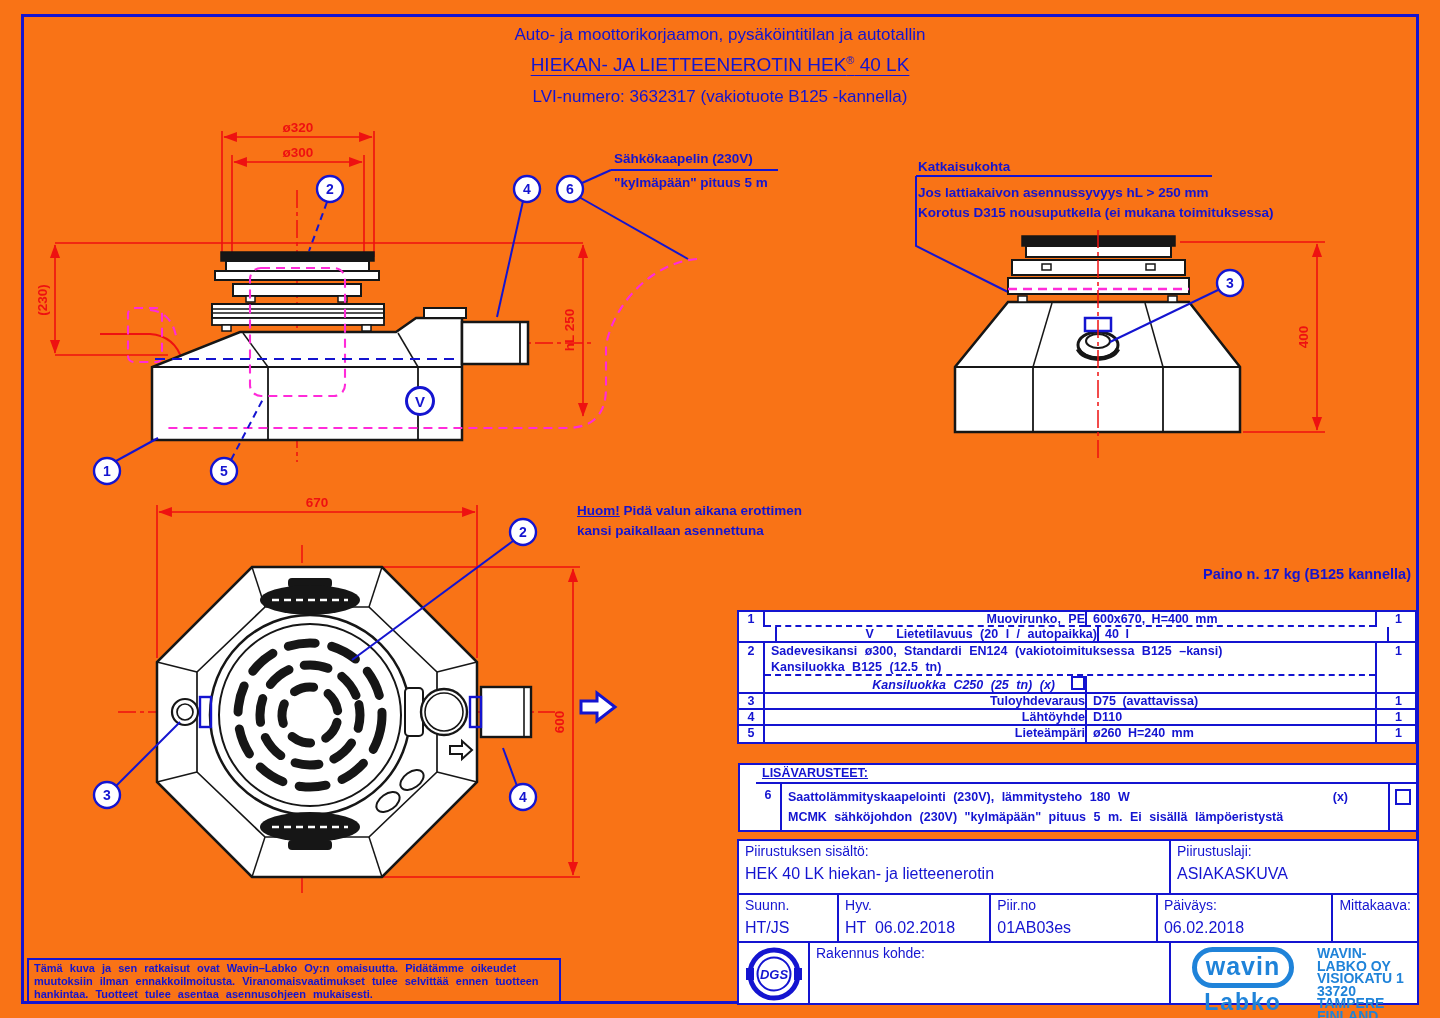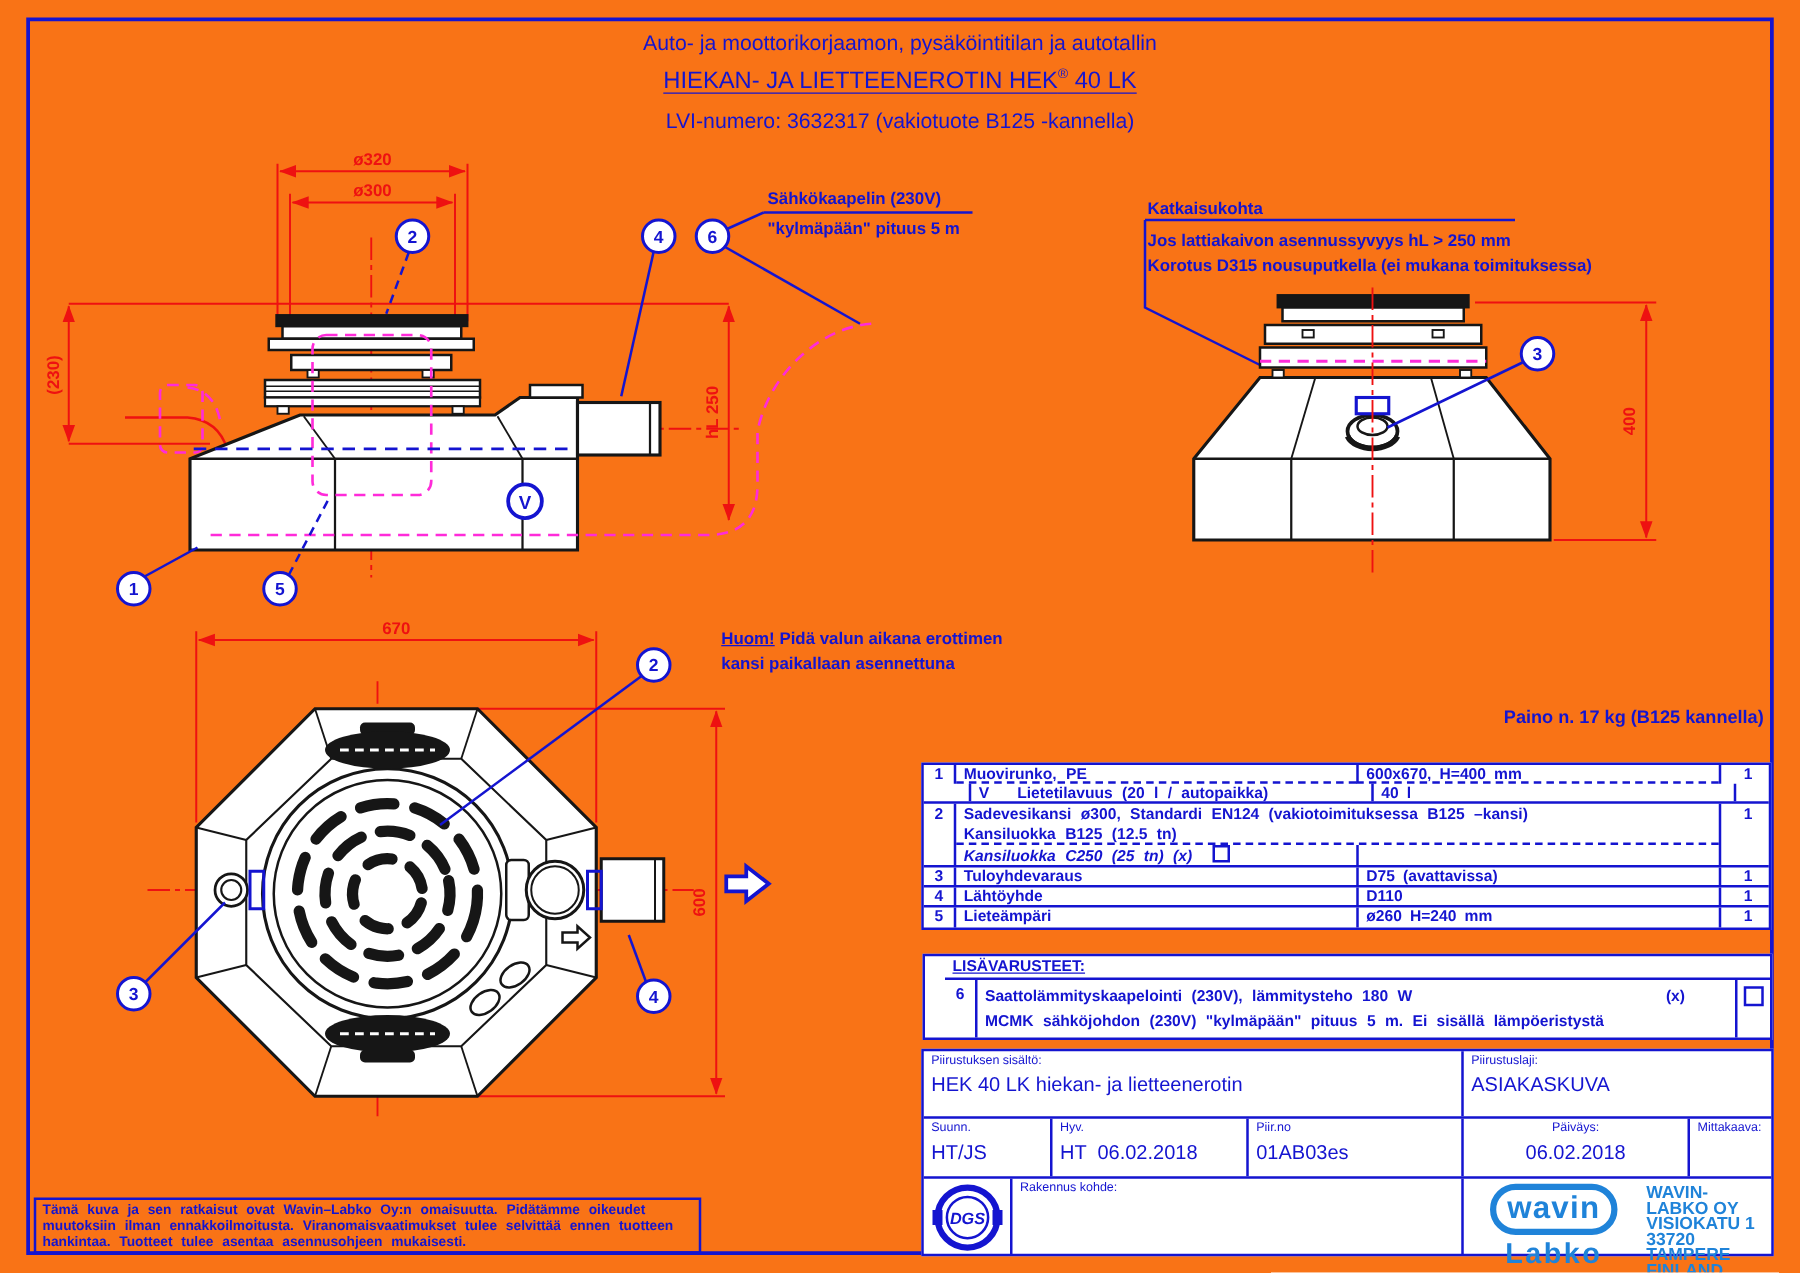--- a/index.html
+++ b/index.html
@@ -30,21 +30,21 @@
         color:var(--blue);line-height:20px;}
   .huom .u{text-decoration:underline;}
   .paino{position:absolute;right:29px;top:566px;font:bold 14.5px "Liberation Sans",sans-serif;color:var(--blue);}
   
   .pt{position:absolute;left:737px;top:610px;width:680px;box-sizing:border-box;
       border:2.5px solid var(--blue);font:bold 12.5px "Liberation Sans",sans-serif;
       background:#fff;}
   .tr{display:flex;box-sizing:border-box;}
   .td{box-sizing:border-box;white-space:pre;overflow:hidden;padding-left:6px;}
   .td.num{width:26px;border-right:2px solid var(--blue);text-align:center;padding-left:0;}
-  .td.desc{width:320px;word-spacing:4px;}
+  .td.desc{width:320px;word-spacing:4px;text-align:right;}
   .td.descspan{width:610px;word-spacing:4px;}
   .td.val{width:290px;border-left:2px solid var(--blue);word-spacing:3px;}
   .td.valblank{width:290px;border-left:2px solid var(--blue);}
   .td.qty{flex:1;border-left:2px solid var(--blue);text-align:right;padding-right:13px;}
   .bsolid{border-bottom:2px solid var(--blue);}
   .bdash{border-bottom:2px dashed var(--blue);}
   .cb{display:inline-block;width:10px;height:10px;border:2px solid var(--blue);
       vertical-align:-1px;margin-left:16px;background:#fff;}
   .acc{position:absolute;left:738px;top:763px;width:680px;box-sizing:border-box;
        border:2.5px solid var(--blue);font:bold 12.5px "Liberation Sans",sans-serif;background:#fff;padding-left:16px;}
@@ -55,25 +55,25 @@
   .acc .l2{padding:0 0 3px 6px;line-height:20px;}
   .acc .cbcell{flex:1;border-left:2px solid var(--blue);text-align:center;padding-top:5px;}
   .acc .cbcell .cb{margin-left:0;width:12px;height:12px;}
   
   .tb{position:absolute;left:737px;top:839px;width:682px;height:166px;box-sizing:border-box;
       border:2.5px solid var(--blue);background:#fff;font-family:"Liberation Sans",sans-serif;}
   .tb .rowA{display:flex;height:52px;}
   .tb .rowB{display:flex;height:46px;border-top:2px solid var(--blue);}
   .tb .rowC{display:flex;height:61px;border-top:2px solid var(--blue);}
   .tb .cell{box-sizing:border-box;padding:2px 6px;}
-  .tb .lbl{font-size:10px;}
+  .tb .lbl{font-size:14px;}
   .tb .val{font-size:16px;margin-top:6px;white-space:pre;}
   .bl{border-left:2px solid var(--blue);}
   .cA1{width:430px;} .cA2{flex:1;}
-  .cB1{width:101px;} .cB2{width:157px;} .cB3{width:172px;} .cB4{width:181px;text-align:center;} .cB5{flex:1;}
+  .cB1{width:101px;} .cB2{width:157px;} .cB3{width:172px;} .cB4{width:181px;} .cB5{flex:1;}
   .cC1{width:69px;display:flex;align-items:center;justify-content:center;}
   .cC2{width:361px;}
   .cC3{flex:1;display:flex;padding:2px 4px;}
   .wavcol{width:136px;text-align:center;}
   .wavin-pill{display:inline-block;border:5px solid var(--logo);border-radius:22px;
       padding:0 9px 2px 9px;color:var(--logo);font-weight:bold;font-size:25px;letter-spacing:1px;margin-top:2px;}
   .labko{color:var(--logo);font-weight:bold;font-size:23px;letter-spacing:2px;margin-top:1px;}
   .tagline{color:var(--logo);font-weight:bold;font-size:8px;letter-spacing:0.6px;margin-top:1px;}
   .addr{flex:1;color:var(--logo);font-size:14px;font-weight:bold;line-height:12.5px;padding-left:6px;padding-top:2px;}
   

